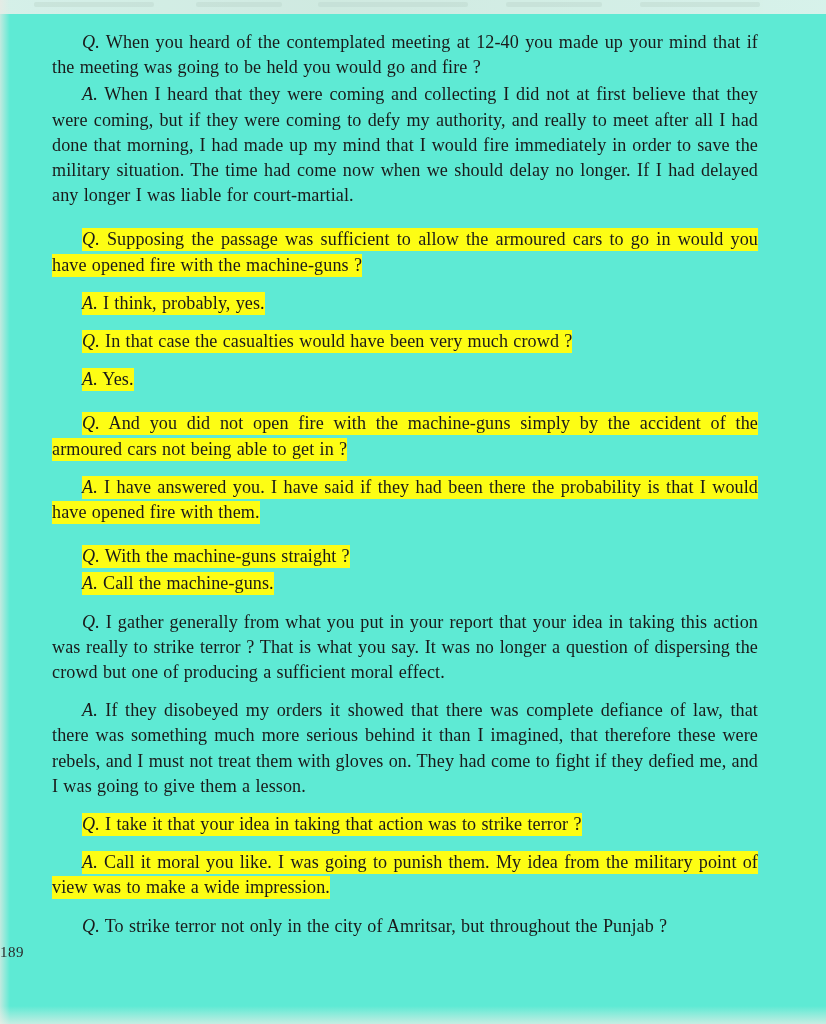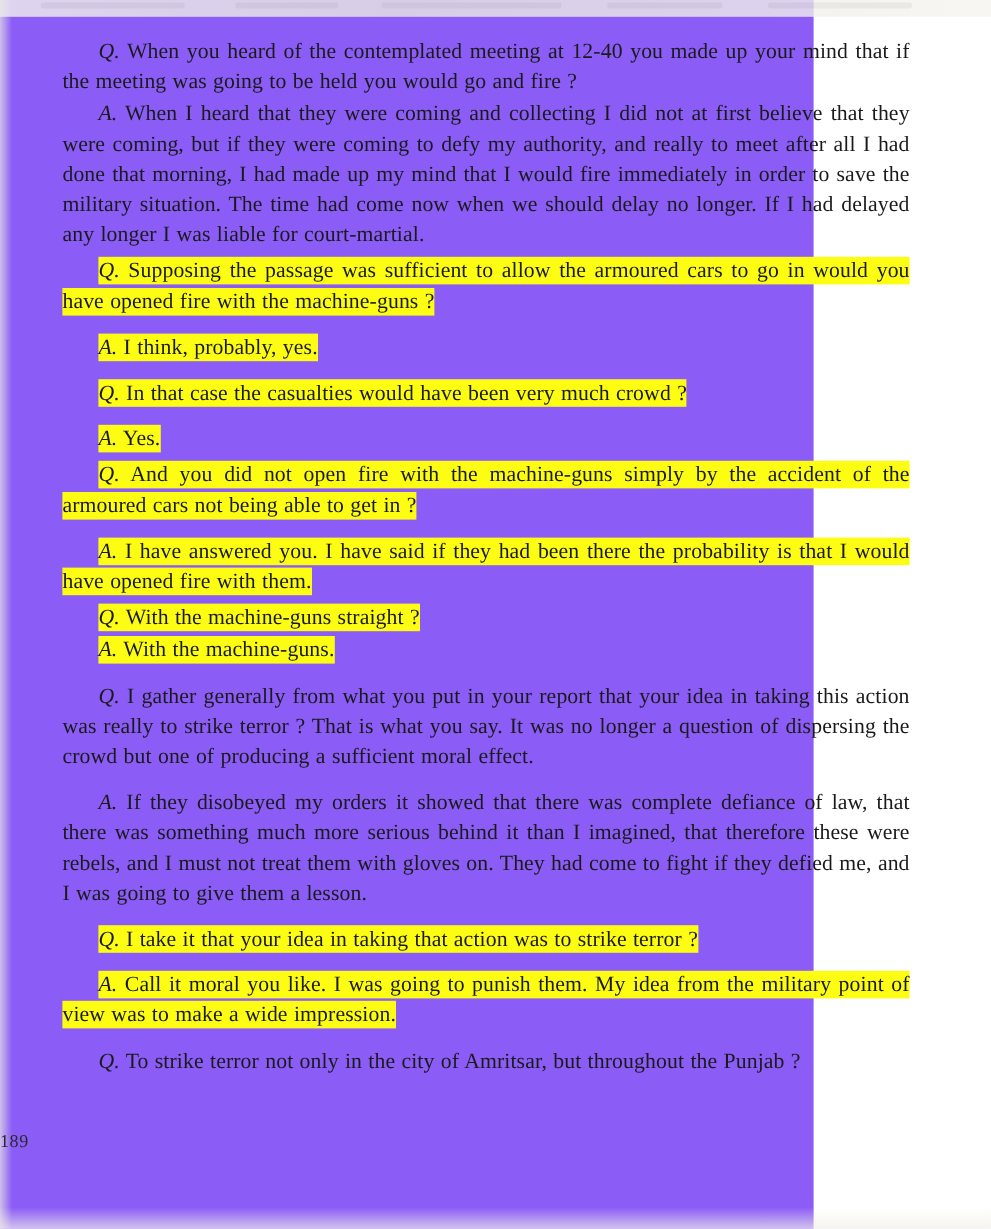--- a/index.html
+++ b/index.html
@@ -9,23 +9,23 @@
   }
   body {
     width: 826px;
     height: 1024px;
     font-family: "Liberation Serif", serif;
     color: #1a1a1a;
     overflow: hidden;
   }
   .page {
     position: relative;
-    width: 678px;
+    width: 826px;
     height: 1024px;
-    background: #8b5cf6;
+    background: #5eead4;
     box-sizing: border-box;
     padding: 0;
   }
   .top-artifact {
     position: absolute;
     top: 0;
     left: 0;
     width: 826px;
     height: 14px;
     background: linear-gradient(90deg,#f3f2ee 0%,#eceae4 40%,#f5f4f0 100%);
@@ -51,21 +51,21 @@
     line-height: 25.2px;
     text-align: justify;
     text-justify: inter-word;
     letter-spacing: .1px;
     word-spacing: .6px;
   }
   p.para.indent {
     text-indent: 30px;
   }
   p.para.gap {
-    margin-top: 5px;
+    margin-top: 19px;
   }
   p.para.smallgap {
     margin-top: 13px;
   }
   .hl {
     background: #fdfd14;
     box-decoration-break: clone;
     -webkit-box-decoration-break: clone;
     padding: 1px 0 2px 0;
   }
@@ -155,21 +155,21 @@
       <span>I have answered you.  I have said if they had been there the probability is that I would have opened fire with them.</span></span>
     </p>
 
     <p class="para indent gap">
       <span class="hl"><span class="spk">Q.</span>
       <span>With the machine-guns straight ?</span></span>
     </p>
 
     <p class="para indent">
       <span class="hl"><span class="spk">A.</span>
-      <span>With  the  machine-guns.</span></span>
+      <span>Call  the  machine-guns.</span></span>
     </p>
 
     <p class="para indent smallgap">
       <span class="spk">Q.</span>
       <span>I gather generally from what you put in your report that your idea in taking this action was really to strike terror ?   That is what you say.   It was no longer a question of dispersing the crowd but one of producing a sufficient moral effect.</span>
     </p>
 
     <p class="para indent smallgap">
       <span class="spk">A.</span>
       <span>If they disobeyed my orders it showed that there was complete defiance of law, that there was something much more serious behind it than I  imagined, that therefore these were rebels, and I must not treat them with gloves on.   They had come to fight if they defied me, and I was going to give them  a lesson.</span>

